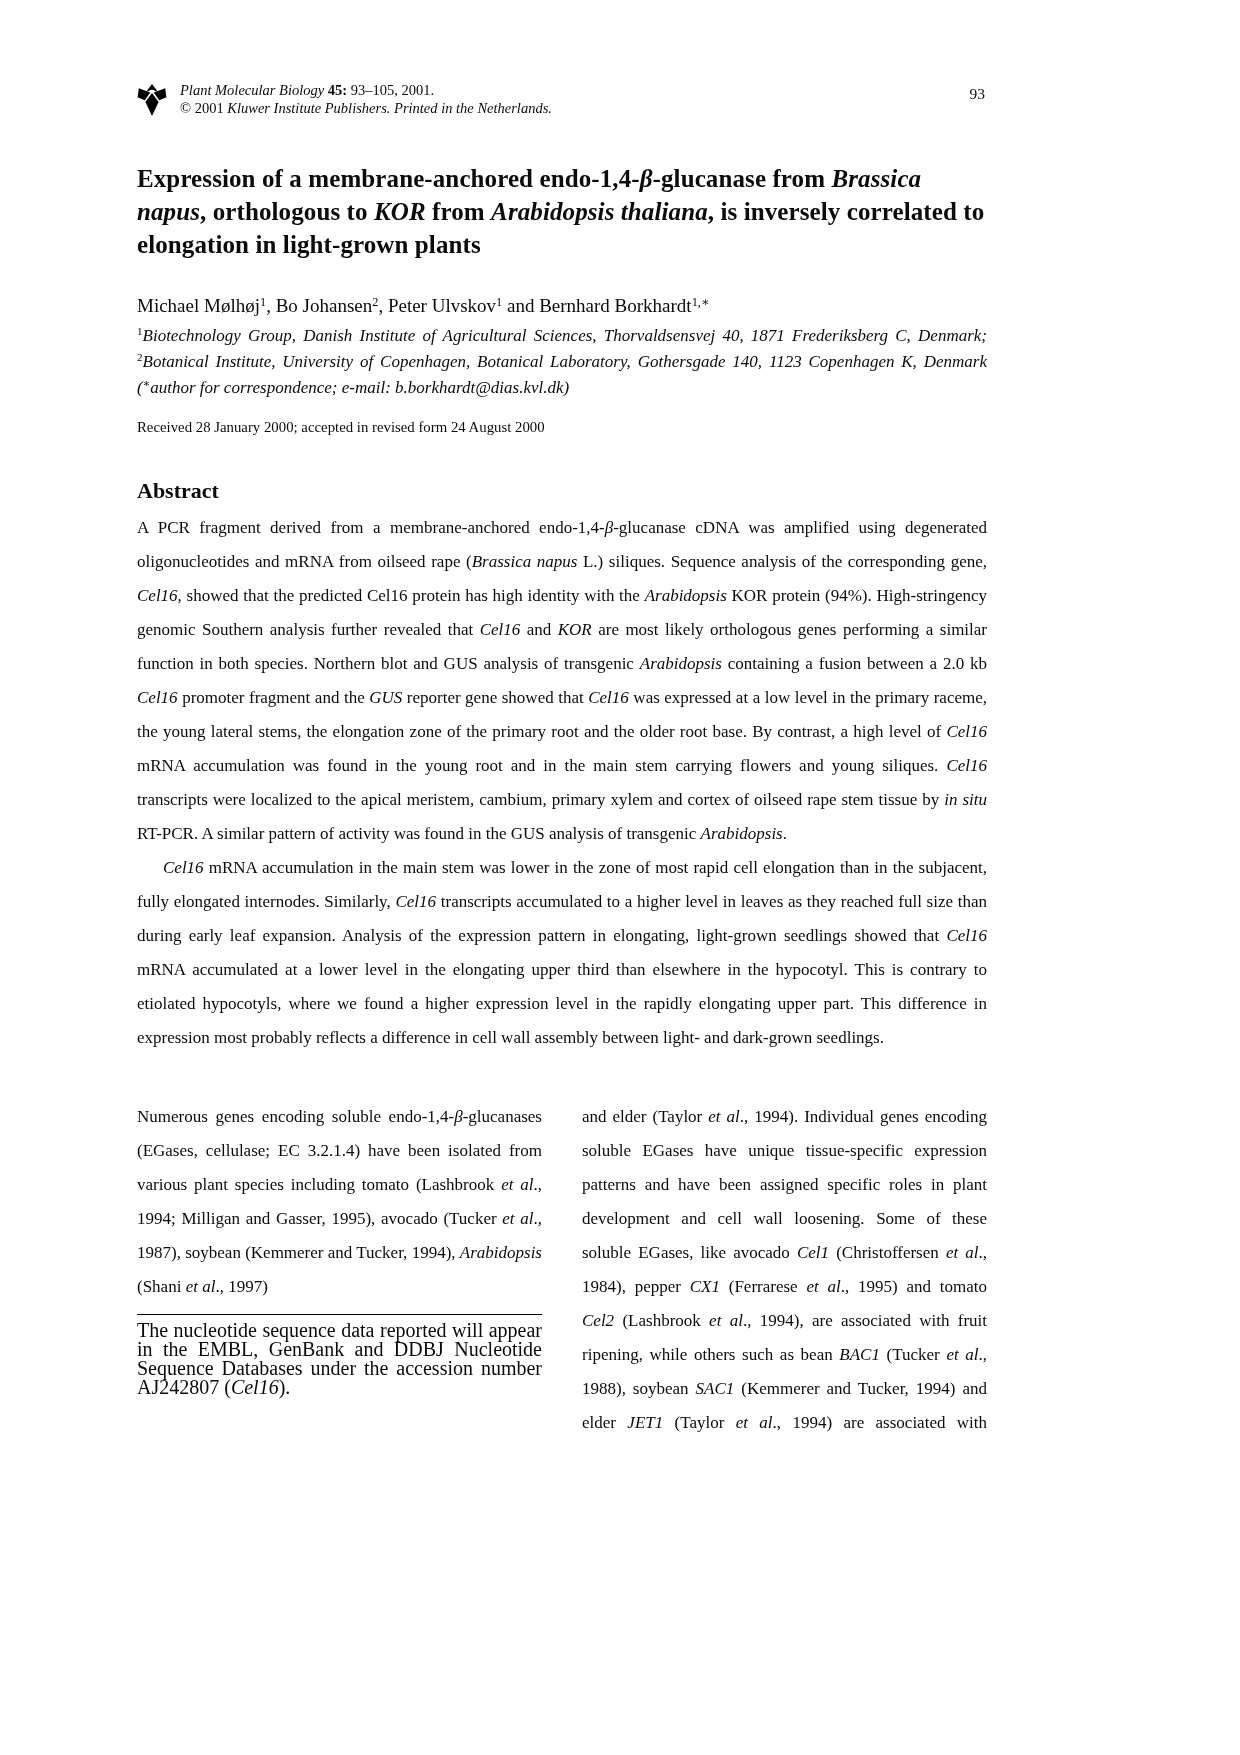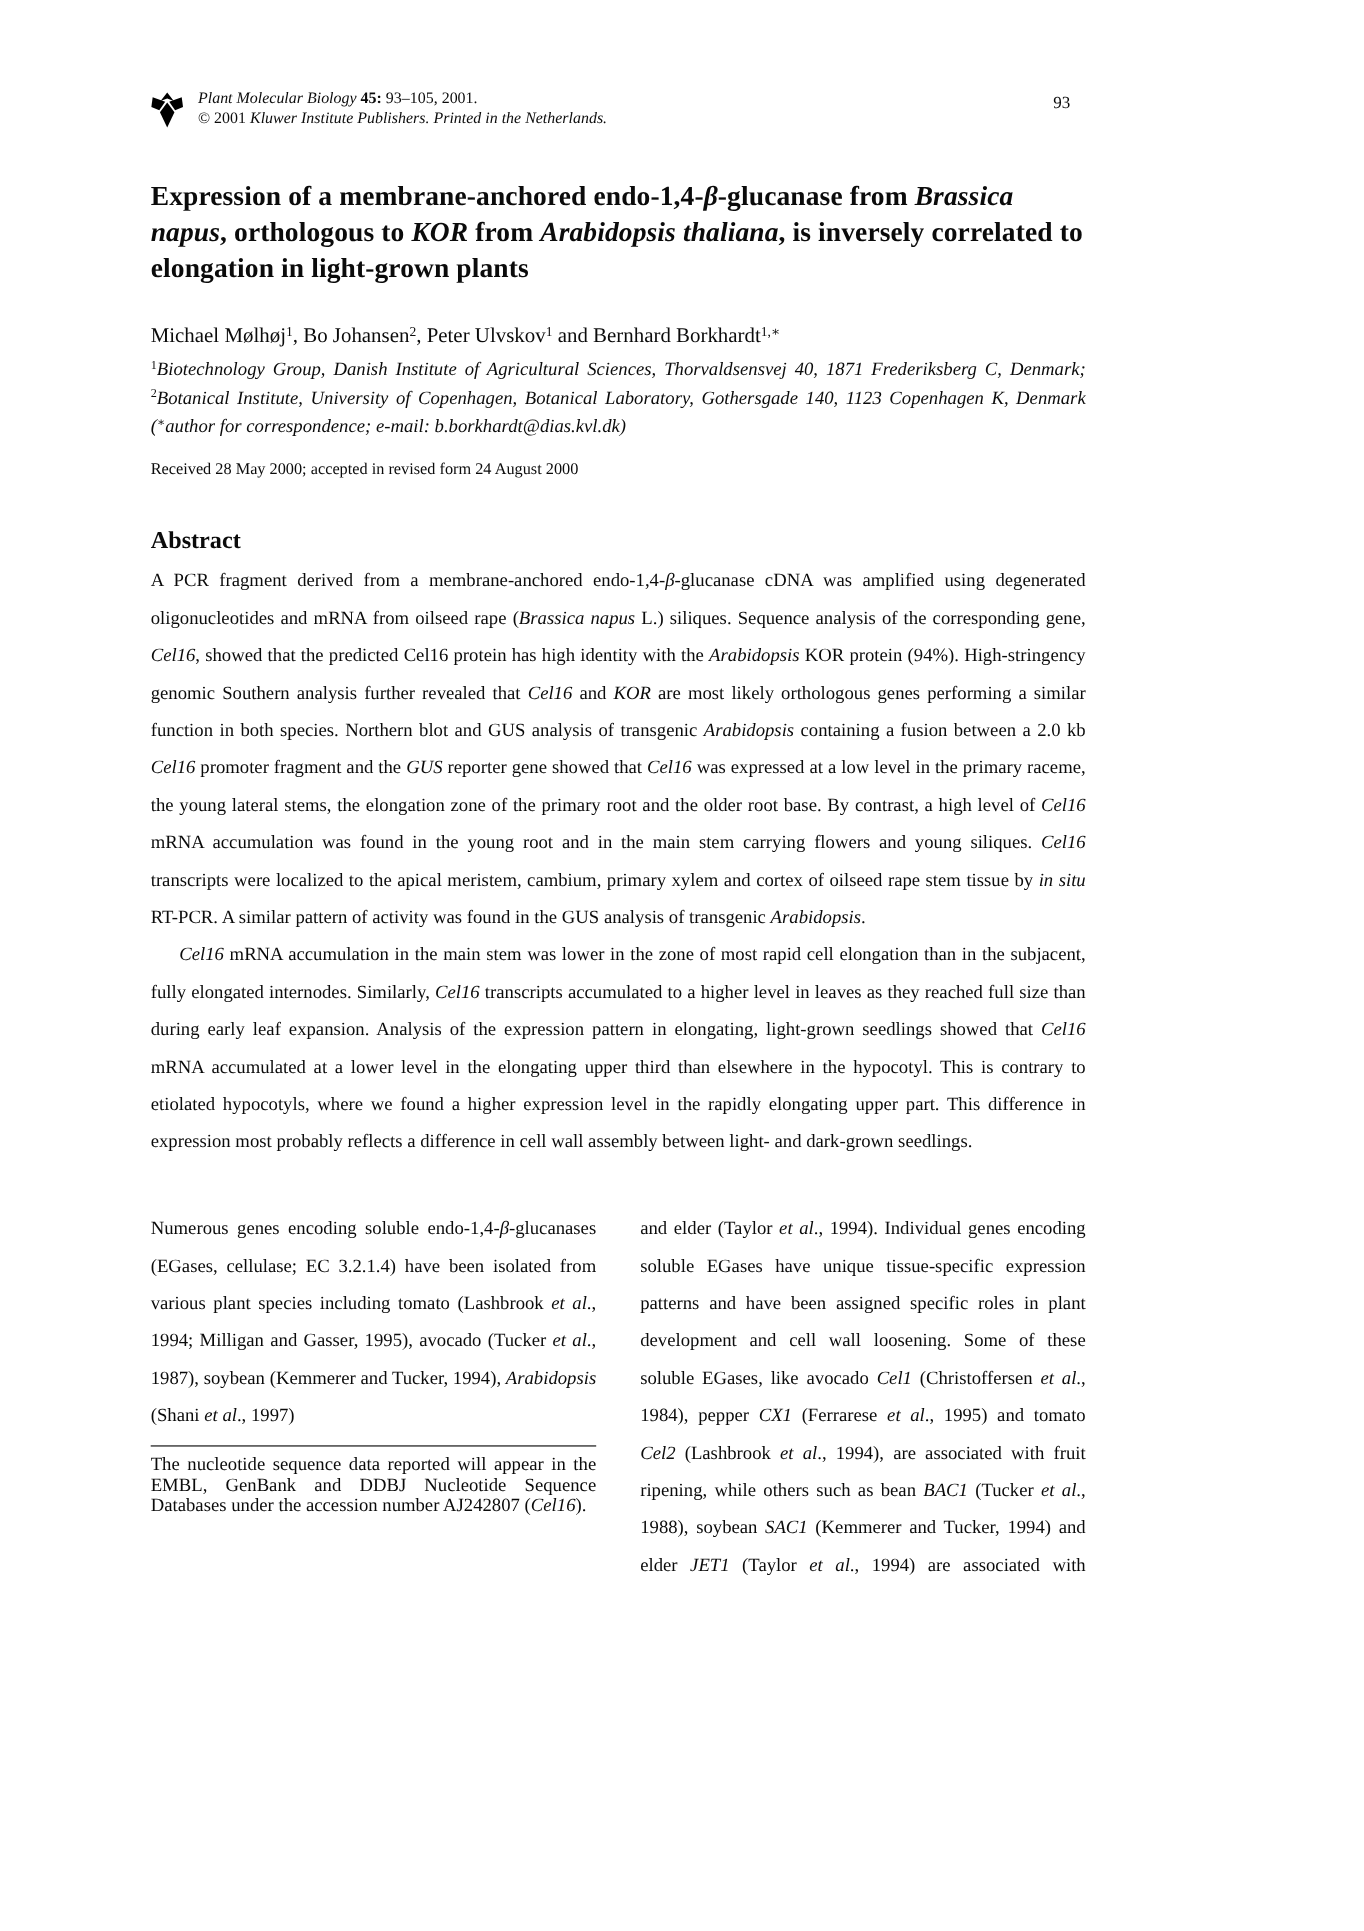--- a/index.html
+++ b/index.html
@@ -27,21 +27,21 @@
     display: flex;
     align-items: flex-start;
     gap: 13px;
     min-height: 40px;
   }
   .logo { width: 30px; height: 34px; flex: 0 0 auto; margin-top: 1px; }
   .logo svg { display: block; width: 100%; height: 100%; }
   .header-lines { font-size: 14.5px; line-height: 17.5px; }
   .page-number {
     position: absolute;
-    right: 14px;
+    right: 2px;
     top: 3px;
     font-size: 15.5px;
   }
   
   .title {
     margin: 40px 0 12px 0;
     font-size: 25px;
     font-weight: bold;
     line-height: 33px;
     letter-spacing: 0.1px;
@@ -92,21 +92,21 @@
   .col { width: 405px; flex: 0 0 auto; }
   .col-left h2 { margin-bottom: 24px; }
   .footnote { margin-top: 10px; }
   .footnote-rule {
     width: 100%;
     border-top: 1px solid #000;
     height: 0;
     margin-bottom: 6px;
   }
   .footnote-text {
-    font-size: 17px;
+    font-size: 20px;
     line-height: 19px;
     text-align: justify;
   }
   sup {
     font-size: 65%;
     line-height: 0;
     vertical-align: baseline;
     position: relative;
     top: -0.5em;
   }
@@ -132,21 +132,21 @@
       </div>
       <div class="page-number">93</div>
     </div>
 
     <h1 class="title">Expression of a membrane-anchored endo-1,4-<span style="font-style: italic;">β</span>-glucanase from <span style="font-style: italic;">Brassica napus</span>, orthologous to <span style="font-style: italic;">KOR</span> from <span style="font-style: italic;">Arabidopsis thaliana</span>, is inversely correlated to elongation in light-grown plants</h1>
 
     <div class="authors">Michael Mølhøj<sup>1</sup>, Bo Johansen<sup>2</sup>, Peter Ulvskov<sup>1</sup> and Bernhard Borkhardt<sup>1,∗</sup></div>
 
     <div class="affiliations"><sup>1</sup><span style="font-style: italic;">Biotechnology Group, Danish Institute of Agricultural Sciences, Thorvaldsensvej 40, 1871 Frederiksberg C, Denmark; </span><sup>2</sup><span style="font-style: italic;">Botanical Institute, University of Copenhagen, Botanical Laboratory, Gothersgade 140, 1123 Copenhagen K, Denmark (</span><sup>∗</sup><span style="font-style: italic;">author for correspondence; e-mail: b.borkhardt@dias.kvl.dk)</span></div>
 
-    <div class="received">Received 28 May 2000; accepted in revised form 24 August 2000</div>
+    <div class="received">Received 28 January 2000; accepted in revised form 24 August 2000</div>
 
 
     <section class="abstract">
       <h2>Abstract</h2>
       <p class="body-text">A PCR fragment derived from a membrane-anchored endo-1,4-<span style="font-style: italic;">β</span>-glucanase cDNA was amplified using degenerated oligonucleotides and mRNA from oilseed rape (<span style="font-style: italic;">Brassica napus</span> L.) siliques. Sequence analysis of the corresponding gene, <span style="font-style: italic;">Cel16</span>, showed that the predicted Cel16 protein has high identity with the <span style="font-style: italic;">Arabidopsis</span> KOR protein (94%). High-stringency genomic Southern analysis further revealed that <span style="font-style: italic;">Cel16</span> and <span style="font-style: italic;">KOR</span> are most likely orthologous genes performing a similar function in both species. Northern blot and GUS analysis of transgenic <span style="font-style: italic;">Arabidopsis</span> containing a fusion between a 2.0 kb <span style="font-style: italic;">Cel16</span> promoter fragment and the <span style="font-style: italic;">GUS</span> reporter gene showed that <span style="font-style: italic;">Cel16</span> was expressed at a low level in the primary raceme, the young lateral stems, the elongation zone of the primary root and the older root base. By contrast, a high level of <span style="font-style: italic;">Cel16</span> mRNA accumulation was found in the young root and in the main stem carrying flowers and young siliques. <span style="font-style: italic;">Cel16</span> transcripts were localized to the apical meristem, cambium, primary xylem and cortex of oilseed rape stem tissue by <span style="font-style: italic;">in situ</span> RT-PCR. A similar pattern of activity was found in the GUS analysis of transgenic <span style="font-style: italic;">Arabidopsis</span>.</p>
       <p class="body-text indent"><span style="font-style: italic;">Cel16</span> mRNA accumulation in the main stem was lower in the zone of most rapid cell elongation than in the subjacent, fully elongated internodes. Similarly, <span style="font-style: italic;">Cel16</span> transcripts accumulated to a higher level in leaves as they reached full size than during early leaf expansion. Analysis of the expression pattern in elongating, light-grown seedlings showed that <span style="font-style: italic;">Cel16</span> mRNA accumulated at a lower level in the elongating upper third than elsewhere in the hypocotyl. This is contrary to etiolated hypocotyls, where we found a higher expression level in the rapidly elongating upper part. This difference in expression most probably reflects a difference in cell wall assembly between light- and dark-grown seedlings.</p>
     </section>
 
     <section class="columns">
       <div class="col col-left">

